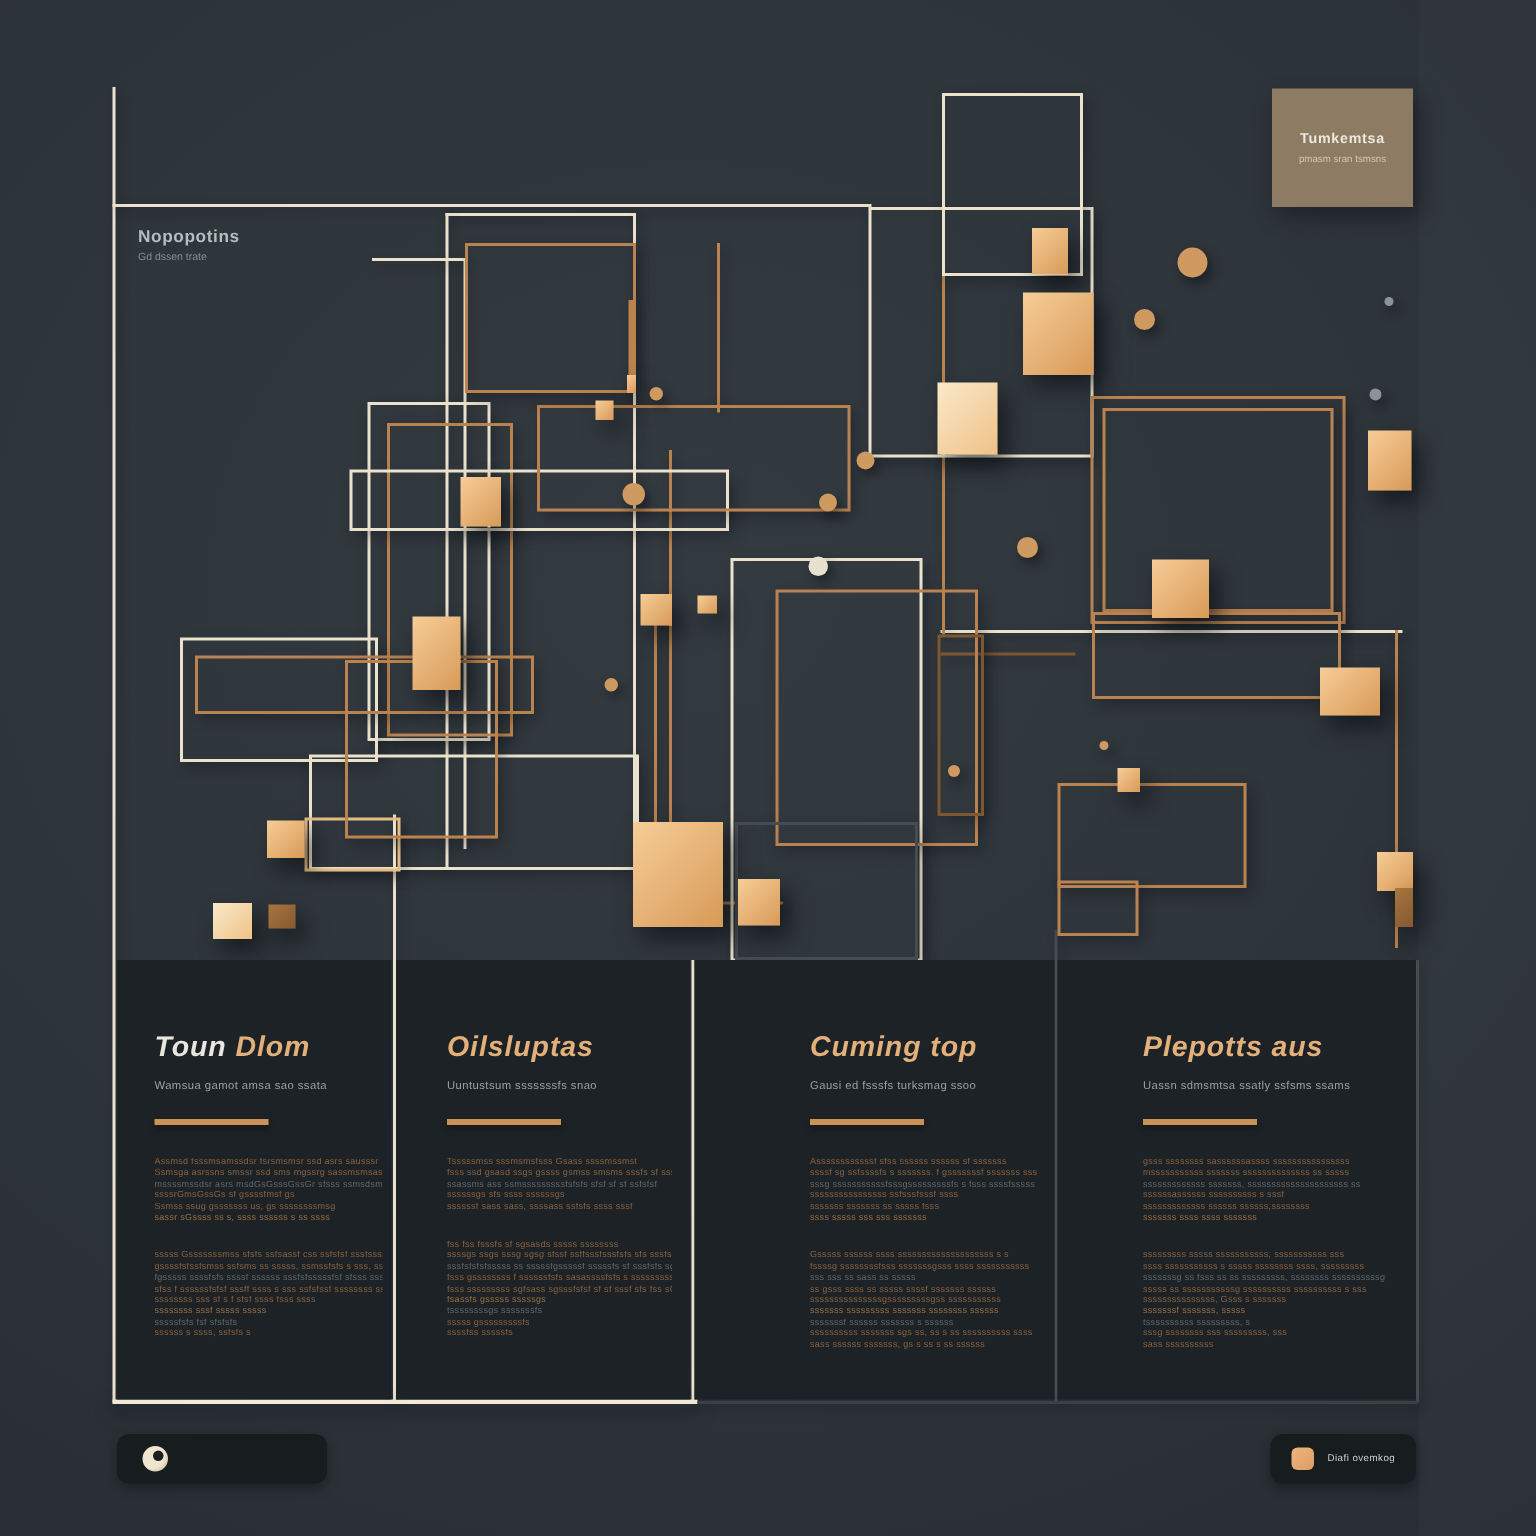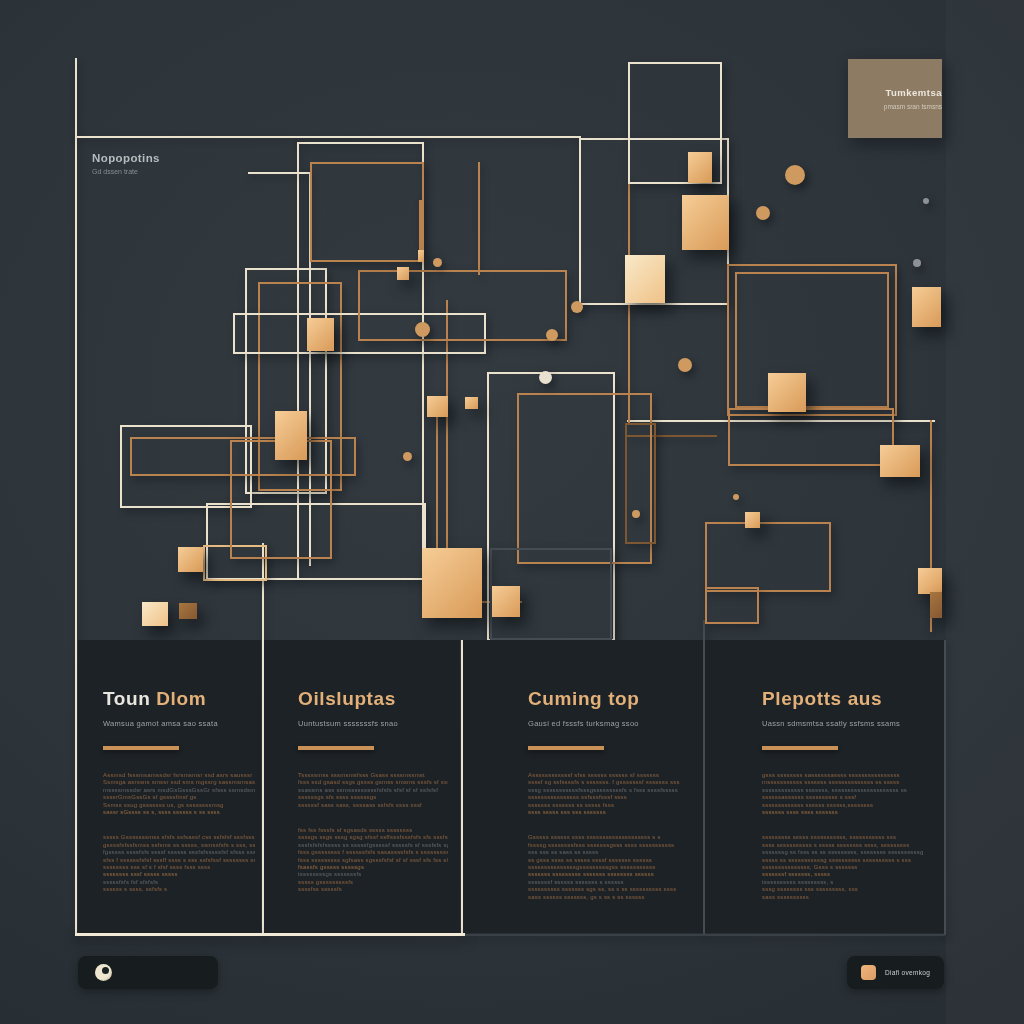--- a/index.html
+++ b/index.html
@@ -34,27 +34,27 @@
   
   .dot{border-radius:50%;background:#cf9a60;box-shadow:3px 4px 8px rgba(4,7,9,.45);}
   .dot.cream{background:#e9e1cf;}
   .dot.gray{background:#8e9296;}
   
   .hd-title{font-size:13px;font-weight:bold;color:#ccd1d3;letter-spacing:.4px;}
   .hd-line{font-size:8px;color:#a6adb0;margin-top:4px;letter-spacing:.3px;}
   .hd2-title{font-size:11.5px;font-weight:bold;color:#b6bdbf;letter-spacing:.4px;}
   .hd2-line{font-size:7px;color:#878e91;margin-top:4px;}
   
-  #tan-card{background:#8d7b63;display:flex;flex-direction:column;align-items:flex-end;justify-content:center;text-align:center;box-shadow:4px 6px 14px rgba(4,7,9,.4);}
+  #tan-card{background:#8d7b63;display:flex;flex-direction:column;align-items:center;justify-content:center;text-align:center;box-shadow:4px 6px 14px rgba(4,7,9,.4);}
   #tan-card .t1{font-size:9.5px;font-weight:bold;color:#ece8de;letter-spacing:.5px;}
   #tan-card .t2{font-size:6.5px;color:#d2cabb;margin-top:5px;}
   
   .panel{position:absolute;top:640px;height:293px;background:#1d2226;}
   .col-content{position:absolute;}
-  .col-head{font-size:19px;font-weight:bold;letter-spacing:.6px;white-space:nowrap;}
+  .col-head{font-size:19px;font-weight:bold;letter-spacing:.6px;white-space:nowrap;font-style:italic;}
   .hw{color:#e9e6df;} .ha{color:#e2b078;}
   .col-sub{font-size:7.5px;color:#9aa1a4;margin-top:9px;letter-spacing:.3px;white-space:nowrap;}
   .col-rule{width:76px;height:4px;background:#cb9258;margin-top:18px;box-shadow:0 2px 5px rgba(0,0,0,.4);}
   .para{margin-top:22px;}
   .para.second{margin-top:18px;}
   .para div{font-size:6px;line-height:7.4px;color:#8a6241;letter-spacing:.2px;white-space:nowrap;overflow:hidden;}
   .para div:nth-child(4n+3){color:#63686c;}
   .para div:nth-child(7n+6){color:#9b6f42;}
   
   .bar{position:absolute;top:956px;height:33px;background:#171c1f;border-radius:8px;display:flex;align-items:center;box-shadow:0 3px 8px rgba(0,0,0,.35);}
@@ -204,21 +204,21 @@
           <div>sssfsfsfsfsssss ss sssssfgsssssf sssssfs sf sssfsfs sgsssss</div>
           <div>fsss gssssssss f ssssssfsfs sasassssfsfs s  sssssssssfs</div>
           <div>fsss sssssssss sgfsass sgsssfsfsf sf sf sssf sfs fss sGsG</div>
           <div>fsassfs gsssss   sssssgs</div>
           <div>tssssssssgs  sssssssfs</div>
           <div>sssss  gsssssssssfs</div>
           <div>ssssfss sssssfs</div>
         </div>
       </div>
       <div class="panel" style="left: 463px; width: 240px;"></div>
-      <div class="col-content" style="left: 528px; top: 688px; width: 168px;">
+      <div class="col-content" style="left: 540px; top: 688px; width: 168px;">
         <div class="col-head"><span class="hw"></span><span class="ha">Cuming top</span></div>
         <div class="col-sub">Gausi ed fsssfs turksmag ssoo</div>
         <div class="col-rule"></div>
         <div class="para">
           <div>Assssssssssssf  sfss ssssss  ssssss sf sssssss</div>
           <div>ssssf sg ssfssssfs s sssssss.  f gsssssssf sssssss  sss</div>
           <div>sssg sssssssssssfsssgsssssssssfs s fsss   ssssfsssss</div>
           <div>ssssssssssssssss ssfsssfsssf ssss</div>
           <div>sssssss sssssss ss sssss fsss</div>
           <div>ssss sssss sss  sss sssssss</div>

